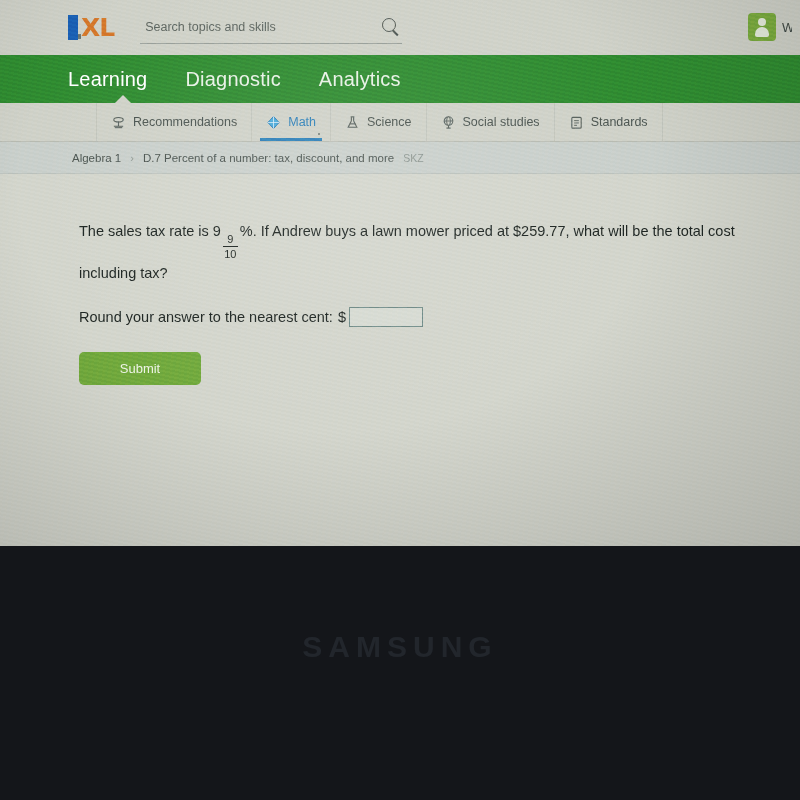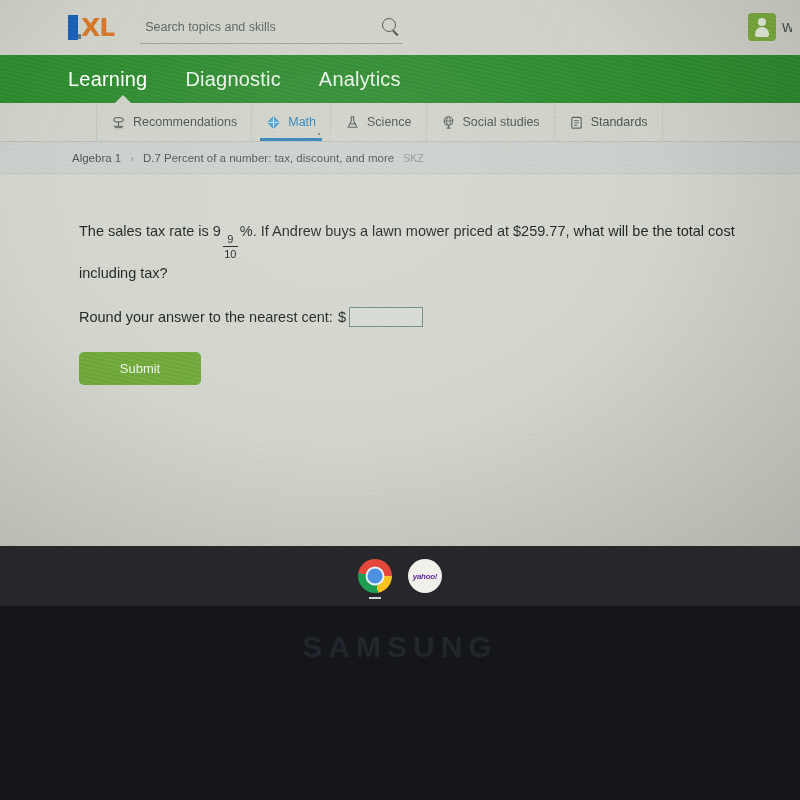--- a/index.html
+++ b/index.html
@@ -454,22 +454,14 @@
         <input class="answer-input" type="text" value="" style="">
       </div>
 
       <button class="submit">Submit</button>
     </div>
 
     <div class="moire"></div>
     <div class="vignette"></div>
   </div>
 
-  <div class="taskbar">
-    <div class="tb-icon chrome">
-      <span class="chrome-underline"></span>
-    </div>
-    <div class="tb-icon yahoo">
-      <span>yahoo!</span>
-    </div>
-  </div>
 
 </div>
 
 </body></html>

